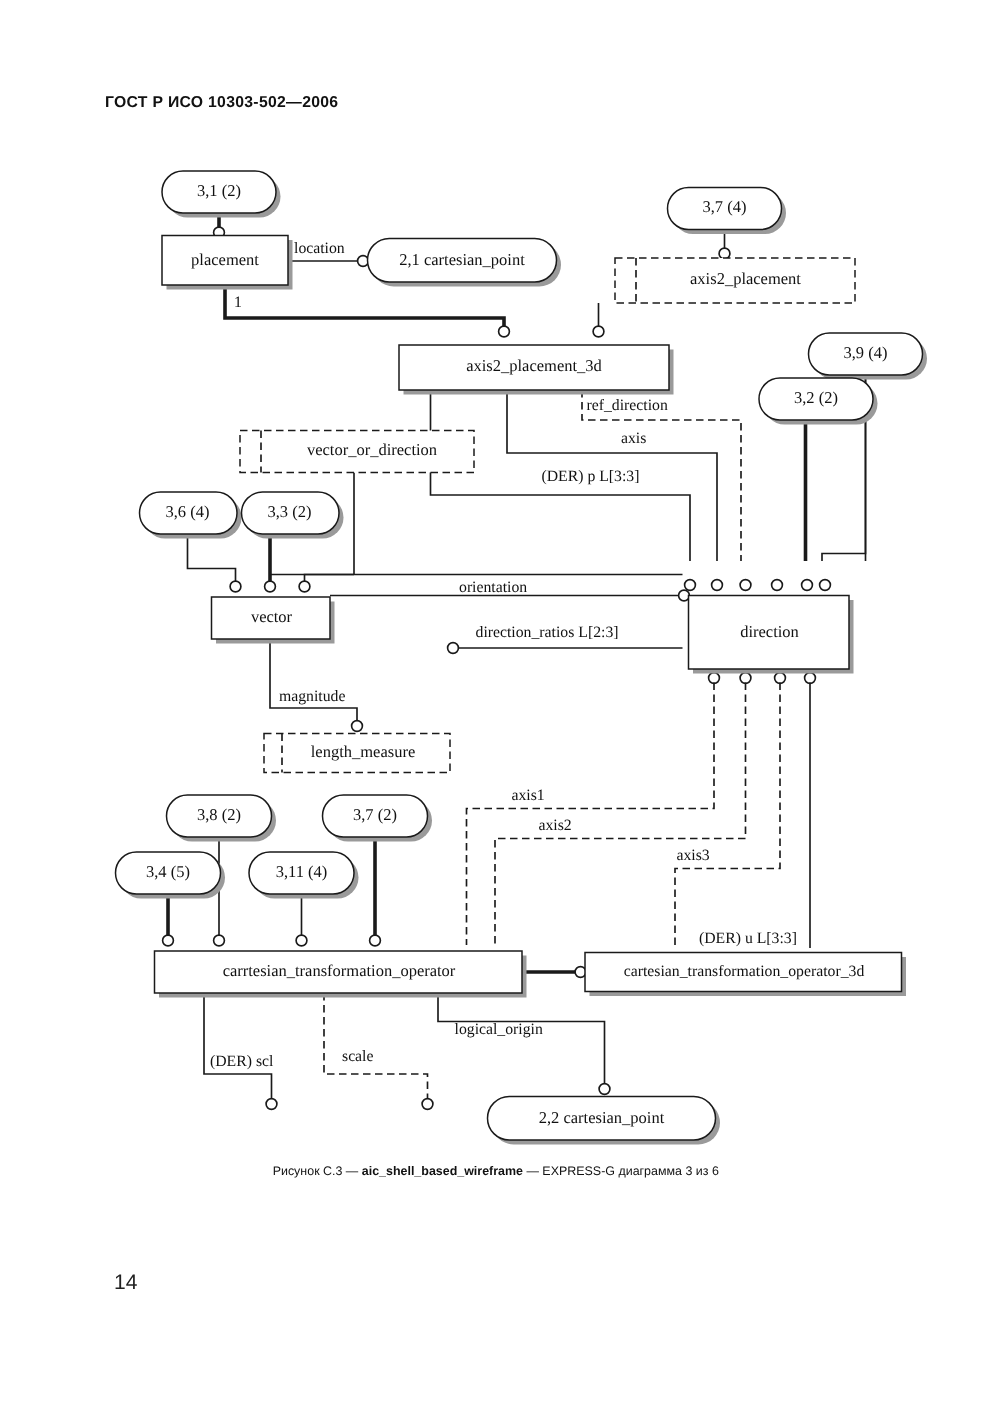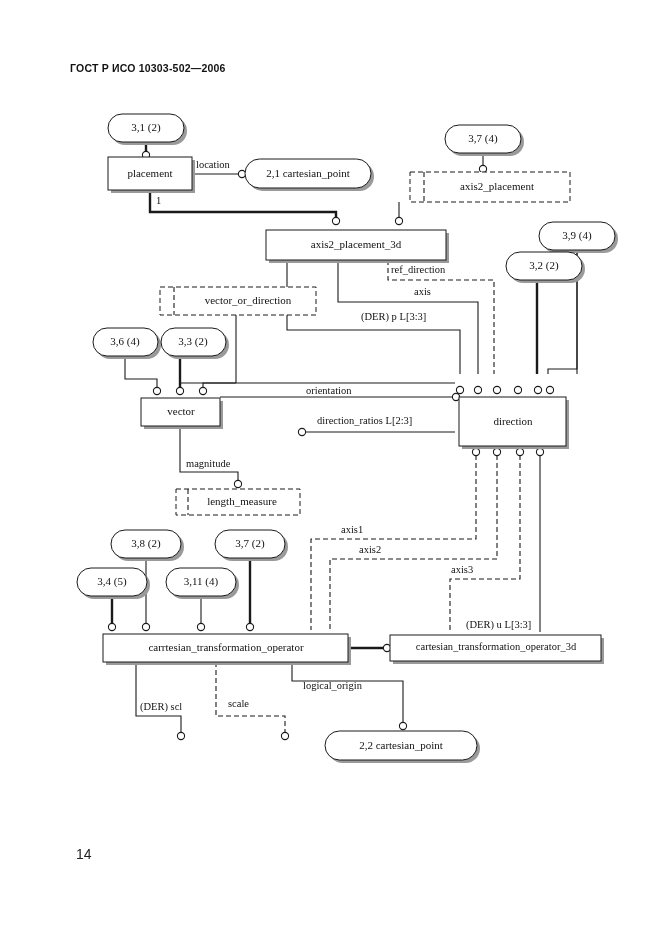--- a/index.html
+++ b/index.html
@@ -315,16 +315,17 @@
     <text class="lbl" x="341" y="531">axis1</text>
     <text class="lbl" x="359" y="551">axis2</text>
     <text class="lbl" x="451" y="571">axis3</text>
     <text class="lbl" x="466" y="626">(DER) u L[3:3]</text>
     <text class="lbl" x="140" y="708">(DER) scl</text>
     <text class="lbl" x="228" y="705">scale</text>
     <text class="lbl" x="303" y="687">logical_origin</text>
 
   </svg>
 
+  <div class="caption"><span>Рисунок С.3 — </span><b>aic_shell_based_wireframe</b><span> — EXPRESS-G диаграмма 3 из 6</span></div>
 
   <div class="pageno">14</div>
 
 </div>
 
 </body></html>

